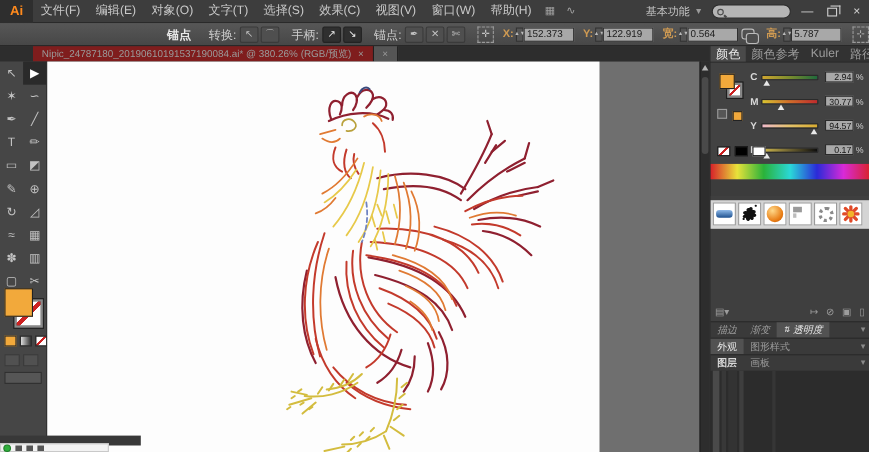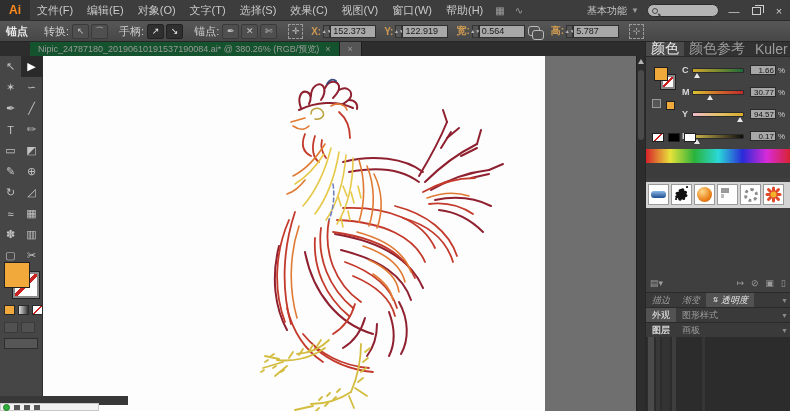--- a/index.html
+++ b/index.html
@@ -24,21 +24,21 @@
   #search-box .lens::after { content:""; position:absolute; width:3px; height:1.5px; background:#4a4a4a;
     transform:rotate(45deg); left:5px; top:5px; }
   .win-ctl { color:#cfcfcf; font-size:11px; width:14px; text-align:center; }
   .win-restore { width:9px; height:8px; border:1px solid #cfcfcf; position:relative; margin:0 3px; }
   .win-restore::before { content:""; position:absolute; left:2px; top:-3px; width:8px; height:7px;
     border:1px solid #cfcfcf; border-bottom:none; border-left:none; }
 
   
   #optionsbar { position:absolute; left:0; top:21px; width:790px; height:21px;
     background:linear-gradient(#575757,#474747); border-bottom:1px solid #262626;
-    display:flex; align-items:center; font-size:11px; color:#dadada; }
+    display:flex; align-items:center; font-size:11px; color:#dadada;justify-content:flex-end; }
   .ob-label { padding:0 6px; white-space:nowrap; }
   .ob-label.bold { font-weight:bold; color:#e8e8e8; }
   .ob-group-label { color:#cfcfcf; margin-left:10px; margin-right:2px; white-space:nowrap; }
   .ob-btn { width:17px; height:15px; margin:0 1px; border:1px solid #3a3a3a; border-radius:2px;
     background:#4f4f4f; color:#c3c3c3; font-size:9px; display:flex; align-items:center; justify-content:center; }
   .ob-btn.pressed { background:#2f2f2f; border-color:#222; color:#eee; }
   .ob-field-label { color:#cf9a52; font-size:10px; font-weight:bold; margin:0 2px 0 8px; }
   .stepper { width:7px; height:13px; background:#555; border:1px solid #333; display:flex;
     flex-direction:column; align-items:center; justify-content:center; color:#bbb; font-size:5px; line-height:5px; }
   .ob-field { width:46px; height:13px; background:#a8a8a8; border:1px solid #2f2f2f;
@@ -50,21 +50,21 @@
   .link-icon::after { content:""; position:absolute; left:3px; top:3px; width:10px; height:8px;
     border:1px solid #bbb; border-radius:3px; background:#4d4d4d; }
   .isolate-icon { width:15px; height:15px; border:1px dashed #9a9a9a; margin-left:10px;
     display:flex; align-items:center; justify-content:center; color:#c3c3c3; font-size:9px; }
 
   
   #tabbar { position:absolute; left:0; top:42px; width:645px; height:14px; background:#2d2d2d;
     display:flex; align-items:stretch; padding-left:30px; }
   .doc-tab { display:flex; align-items:center; gap:6px; padding:0 8px; font-size:9px;
     border-right:1px solid #1f1f1f; white-space:nowrap; }
-  .doc-tab.inactive { background:#14532d; color:#9a9a9a; }
+  .doc-tab.inactive { background:#7f1d1d; color:#9a9a9a; }
   .doc-tab.active { background:#555555; color:#e6e6e6; }
   .doc-tab .close { font-size:9px; color:#9a9a9a; }
 
   
   #toolbar { position:absolute; left:0; top:56px; width:43px; height:355px; background:#464646;
     border-right:1px solid #2e2e2e; }
   #tools { display:grid; grid-template-columns:21px 21px; }
   .tool { width:21px; height:21px; display:flex; align-items:center; justify-content:center;
     color:#c2c2c2; font-size:11px; }
   .tool.active { background:#2a2a2a; color:#ffffff; }
@@ -92,21 +92,21 @@
     border-left:1px solid #222; }
   #vscroll .arrow-up { position:absolute; left:1px; top:3px; width:0; height:0;
     border-left:3px solid transparent; border-right:3px solid transparent; border-bottom:5px solid #b5b5b5; }
   #vscroll .thumb { position:absolute; left:1px; top:14px; width:6px; height:70px; background:#4a4a4a; border-radius:3px; }
 
   
   #dock { position:absolute; left:645px; top:42px; width:145px; height:369px; background:#3c3c3c;
     border-left:1px solid #272727; font-size:10px; }
   .ptabs { position:absolute; left:0; width:145px; height:15px; background:#323232;
     display:flex; align-items:stretch; color:#9c9c9c; border-bottom:1px solid #2a2a2a; }
-  .ptab { padding:0 5px; display:flex; align-items:center; white-space:nowrap; font-size:14px; }
+  .ptab { padding:0 5px; display:flex; align-items:center; white-space:nowrap; font-size:11px; }
   .ptab.active { background:#4a4a4a; color:#ececec; }
   .ptabs .flyout { margin-left:auto; color:#8a8a8a; font-size:7px; padding-right:3px;
     display:flex; align-items:center; }
 
   
   #color-body { position:absolute; left:0; top:15px; width:145px; height:92px; background:#424242; }
   #cp-fill { position:absolute; left:8px; top:10px; width:14px; height:14px; background:#f2a93b;
     border:1px solid #1f1f1f; z-index:2; }
   #cp-stroke { position:absolute; left:15px; top:18px; width:14px; height:14px;
     background:linear-gradient(135deg,#fff 42%, #c22 42%, #c22 58%, #fff 58%); border:2px solid #888;
@@ -437,21 +437,21 @@
       <div id="cp-fill"></div>
       <div id="cp-stroke"></div>
       <div id="cp-cube"></div>
       <div id="cp-last"></div>
 
       <div class="ch-row" style="top:6px;">
         <span class="ch-label">C</span>
         <span class="ch-track t-c">
           <span class="ch-handle" style="left:2%;"></span>
         </span>
-        <span class="ch-field">1.66</span>
+        <span class="ch-field">2.94</span>
         <span class="ch-unit">%</span>
       </div>
       <div class="ch-row" style="top:28px;">
         <span class="ch-label">M</span>
         <span class="ch-track t-m">
           <span class="ch-handle" style="left:28%;"></span>
         </span>
         <span class="ch-field">30.77</span>
         <span class="ch-unit">%</span>
       </div>

